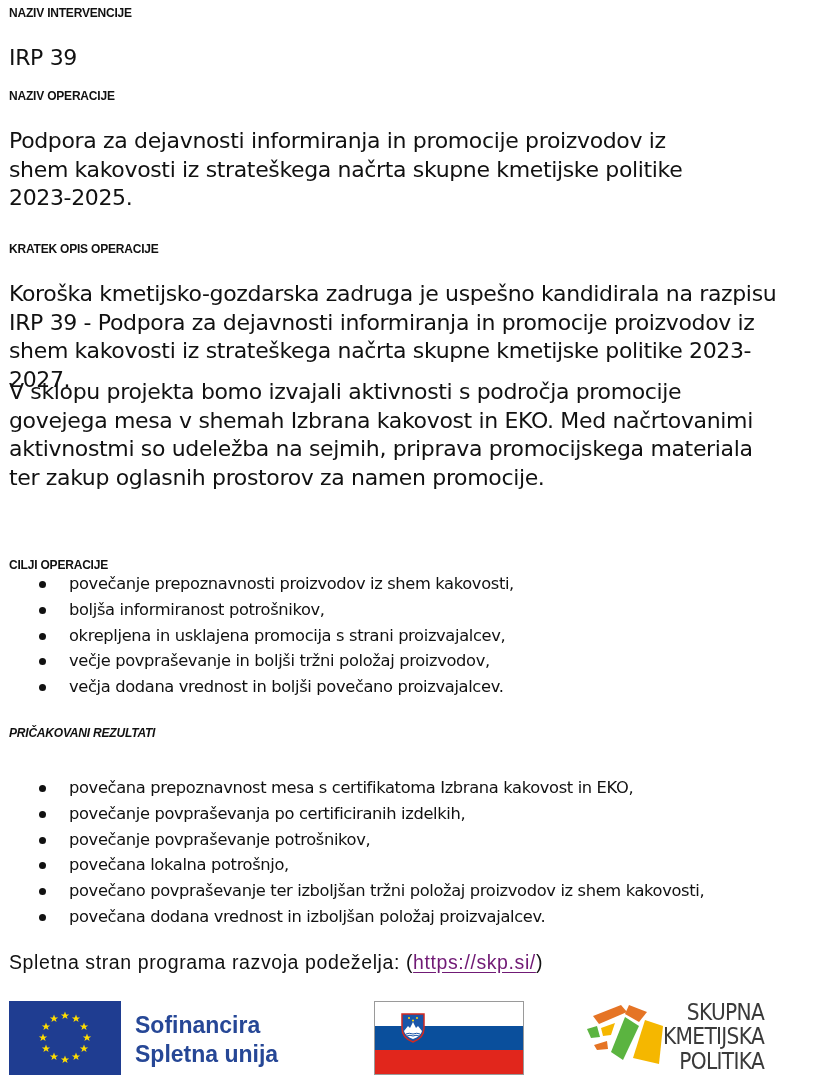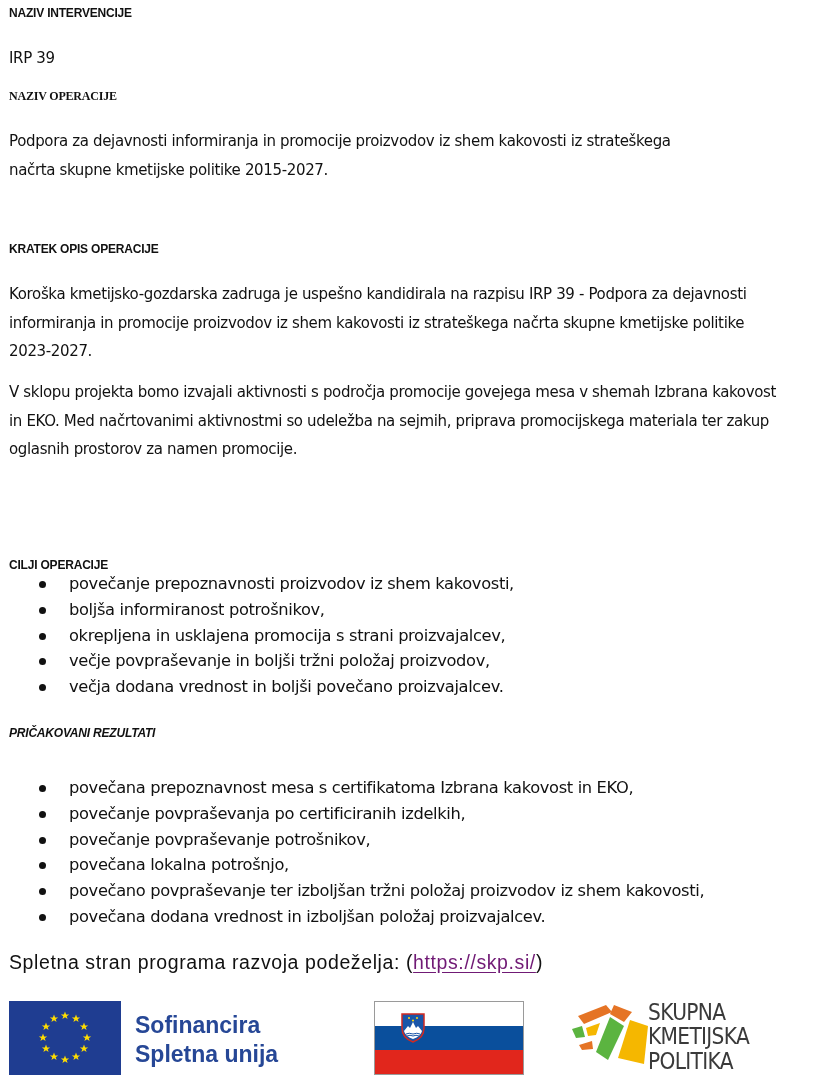--- a/index.html
+++ b/index.html
@@ -28,21 +28,21 @@
       font-weight: bold;
       font-size: 12px;
       letter-spacing: -0.2px;
       white-space: nowrap;
     }
     .para {
       position: absolute;
       left: 0;
       width: 790px;
       font-family: "DejaVu Sans", sans-serif;
-      font-size: 15px;
+      font-size: 22px;
       line-height: 28.5px;
       letter-spacing: -0.35px;
     }
     .bullet-list {
       position: absolute;
       left: 0;
       margin: 0;
       padding: 0;
       list-style: none;
     }
@@ -131,24 +131,25 @@
     .si-red { top: 66.66%; background: #e1261c; }
     .si-coat {
       position: absolute;
       left: 25px;
       top: 11px;
       width: 26px;
       height: 30px;
     }
     .skp-logo {
       position: absolute;
-      left: 570px;
+      left: 585px;
       top: 1000px;
       width: 200px;
       height: 78px;
+      text-align: right;
     }
     .skp-mark {
       position: absolute;
       left: 0;
       top: 2px;
       width: 80px;
       height: 62px;
     }
     .skp-text {
       position: absolute;
@@ -164,22 +165,22 @@
     .skp-text div { transform: scaleX(0.86); transform-origin: left center; }
   </style>
 </head>
 <body>
 
 <div class="doc">
 
   <div class="heading" style="top:6px;">NAZIV INTERVENCIJE</div>
   <div class="para" style="top:44px;">IRP 39</div>
 
-  <div class="heading" style="top:89px;font-family:Liberation Serif, serif;">NAZIV OPERACIJE</div>
-  <div class="para" style="top:127px; width:700px;">Podpora za dejavnosti informiranja in promocije proizvodov iz shem kakovosti iz strateškega načrta skupne kmetijske politike 2015-2027.</div>
+  <div class="heading" style="top:89px;">NAZIV OPERACIJE</div>
+  <div class="para" style="top:127px; width:700px;">Podpora za dejavnosti informiranja in promocije proizvodov iz shem kakovosti iz strateškega načrta skupne kmetijske politike 2023-2025.</div>
 
   <div class="heading" style="top:242px;">KRATEK OPIS OPERACIJE</div>
   <div class="para" style="top:280px; width:775px;">Koroška kmetijsko-gozdarska zadruga je uspešno kandidirala na razpisu IRP 39 - Podpora za dejavnosti informiranja in promocije proizvodov iz shem kakovosti iz strateškega načrta skupne kmetijske politike 2023-2027.</div>
   <div class="para" style="top:378px; width:775px;">V sklopu projekta bomo izvajali aktivnosti s področja promocije govejega mesa v shemah Izbrana kakovost in EKO. Med načrtovanimi aktivnostmi so udeležba na sejmih, priprava promocijskega materiala ter zakup oglasnih prostorov za namen promocije.</div>
 
   <div class="heading" style="top:522px;margin-top:36px;">CILJI OPERACIJE</div>
   <ul class="bullet-list" style="top:571px;">
     <li class="bullet-item">
       <span class="bullet-dot"></span>
       <span class="bullet-text">povečanje prepoznavnosti proizvodov iz shem kakovosti,</span>

